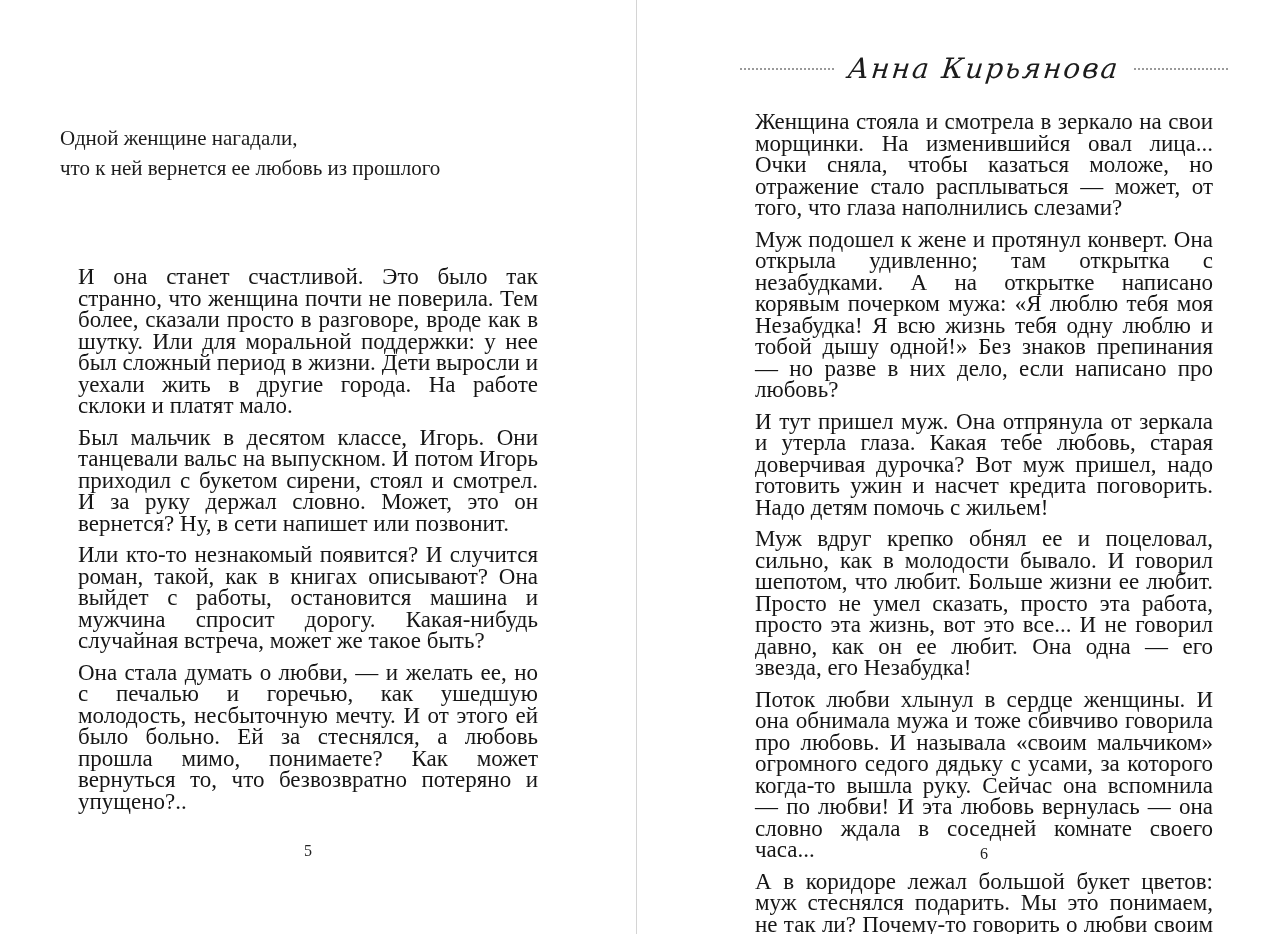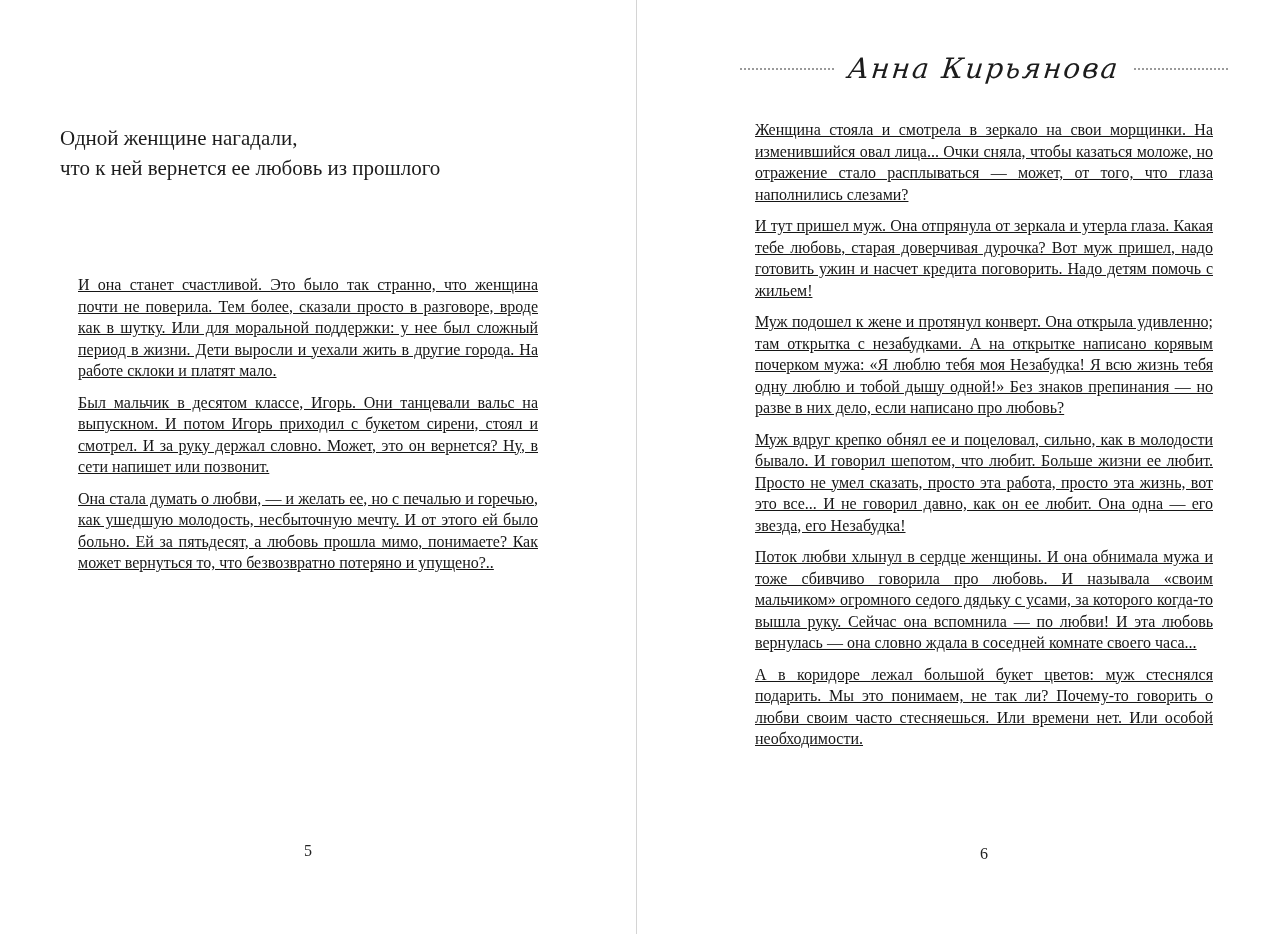--- a/index.html
+++ b/index.html
@@ -68,26 +68,25 @@
   }
 
   .body-text {
     position: absolute;
     left: 0;
   }
   .page-left  .body-text { top: 266px; width: 460px; }
   .page-right .body-text { top: 111px; width: 458px; }
 
   .body-text p {
-    margin: 8px 0 10px 0;
-    font-size: 16px;
+    margin: 0 0 10px 0;
+    font-size: 23px;
     line-height: 21.5px;
     text-align: justify;
     hyphens: auto;
-    text-decoration: underline;
     -webkit-hyphens: auto;
   }
 
   .pagenum {
     position: absolute;
     font-size: 16px;
     color: #222222;
     text-align: center;
   }
   .pagenum-left  { left: 78px;  top: 842px; width: 460px; }
@@ -99,36 +98,37 @@
 <div class="spread">
 
   <div class="page page-left">
     <h1 class="chapter-title">
       <span class="title-line">Одной женщине нагадали,</span>
       <span class="title-line">что к ней вернется ее любовь из прошлого</span>
     </h1>
     <div class="body-text">
       <p>И она станет счастливой. Это было так странно, что женщина почти не поверила. Тем более, сказали просто в разговоре, вроде как в шутку. Или для моральной поддержки: у нее был сложный период в жизни. Дети выросли и уехали жить в другие города. На работе склоки и платят мало.</p>
       <p>Был мальчик в десятом классе, Игорь. Они танцевали вальс на выпускном. И потом Игорь приходил с букетом сирени, стоял и смотрел. И за руку держал словно. Может, это он вернется? Ну, в сети напишет или позвонит.</p>
-      <p>Она стала думать о любви, — и желать ее, но с печалью и горечью, как ушедшую молодость, несбыточную мечту. И от этого ей было больно. Ей за пятьдесят, а любовь прошла мимо, понимаете? Как может вернуться то, что безвозвратно потеряно и упущено?..</p>
+      <p>Или кто-то незнакомый появится? И случится роман, такой, как в книгах описывают? Она выйдет с работы, остановится машина и мужчина спросит дорогу. Какая-нибудь случайная встреча, может же такое быть?</p>
+      <p>Она стала думать о любви, — и желать ее, но с печалью и горечью, как ушедшую молодость, несбыточную мечту. И от этого ей было больно. Ей за стеснялся, а любовь прошла мимо, понимаете? Как может вернуться то, что безвозвратно потеряно и упущено?..</p>
     </div>
   </div>
 
   <div class="divider"></div>
 
   <div class="page page-right">
     <div class="running-header">
       <span class="ornament"></span>
       <span class="author-name">Анна Кирьянова</span>
       <span class="ornament"></span>
     </div>
     <div class="body-text">
       <p>Женщина стояла и смотрела в зеркало на свои морщинки. На изменившийся овал лица... Очки сняла, чтобы казаться моложе, но отражение стало расплываться — может, от того, что глаза наполнились слезами?</p>
+      <p>Муж подошел к жене и протянул конверт. Она открыла удивленно; там открытка с незабудками. А на открытке написано корявым почерком мужа: «Я люблю тебя моя Незабудка! Я всю жизнь тебя одну люблю и тобой дышу одной!» Без знаков препинания — но разве в них дело, если написано про любовь?</p>
       <p>И тут пришел муж. Она отпрянула от зеркала и утерла глаза. Какая тебе любовь, старая доверчивая дурочка? Вот муж пришел, надо готовить ужин и насчет кредита поговорить. Надо детям помочь с жильем!</p>
-      <p>Муж подошел к жене и протянул конверт. Она открыла удивленно; там открытка с незабудками. А на открытке написано корявым почерком мужа: «Я люблю тебя моя Незабудка! Я всю жизнь тебя одну люблю и тобой дышу одной!» Без знаков препинания — но разве в них дело, если написано про любовь?</p>
       <p>Муж вдруг крепко обнял ее и поцеловал, сильно, как в молодости бывало. И говорил шепотом, что любит. Больше жизни ее любит. Просто не умел сказать, просто эта работа, просто эта жизнь, вот это все... И не говорил давно, как он ее любит. Она одна — его звезда, его Незабудка!</p>
       <p>Поток любви хлынул в сердце женщины. И она обнимала мужа и тоже сбивчиво говорила про любовь. И называла «своим мальчиком» огромного седого дядьку с усами, за которого когда-то вышла руку. Сейчас она вспомнила — по любви! И эта любовь вернулась — она словно ждала в соседней комнате своего часа...</p>
       <p>А в коридоре лежал большой букет цветов: муж стеснялся подарить. Мы это понимаем, не так ли? Почему-то говорить о любви своим часто стесняешься. Или времени нет. Или особой необходимости.</p>
     </div>
   </div>
 
   <div class="pagenum pagenum-left">5</div>
   <div class="pagenum pagenum-right">6</div>
 
 </div>

